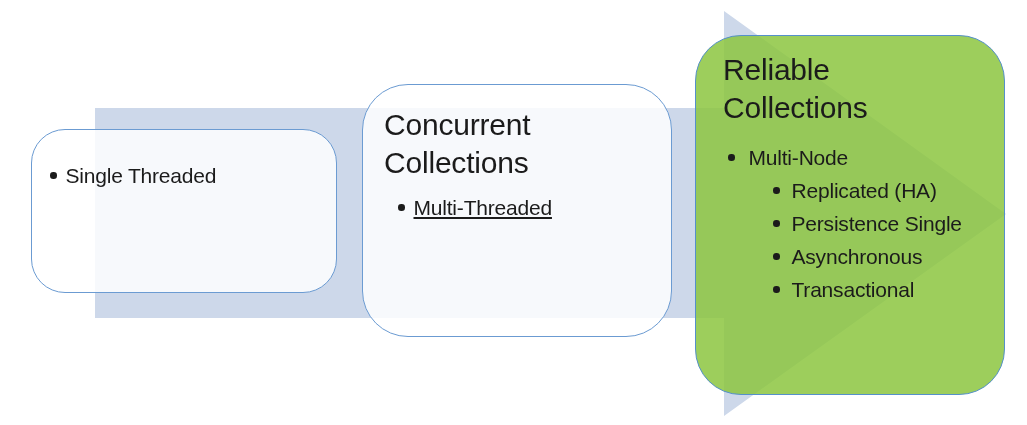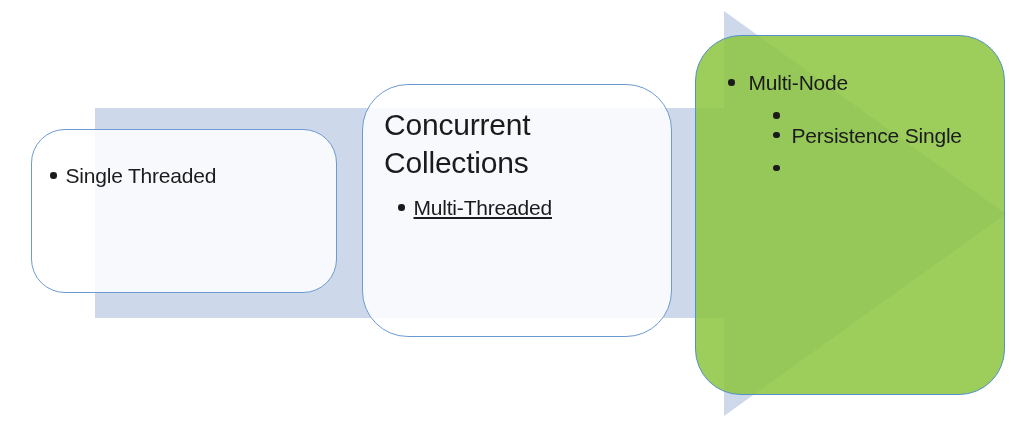--- a/index.html
+++ b/index.html
@@ -111,31 +111,38 @@
     <h2>Concurrent Collections</h2>
     <ul class="bullets">
         <li class="bullet lv1">
           <span class="dot"></span>
           <span class="btext">Multi-Threaded</span>
         </li>
       </ul>
   </section>
 
   <section class="box box3">
+    <h2>Reliable Collections</h2>
     <ul class="bullets">
         <li class="bullet lv1">
           <span class="dot"></span>
           <span class="btext">Multi-Node</span>
         </li>
         <li class="bullet lv2">
           <span class="dot"></span>
+          <span class="btext">Replicated (HA)</span>
         </li>
         <li class="bullet lv2">
           <span class="dot"></span>
           <span class="btext">Persistence Single</span>
         </li>
         <li class="bullet lv2">
           <span class="dot"></span>
+          <span class="btext">Asynchronous</span>
+        </li>
+        <li class="bullet lv2">
+          <span class="dot"></span>
+          <span class="btext">Transactional</span>
         </li>
       </ul>
   </section>
 
 </div>
 
 </body></html>

